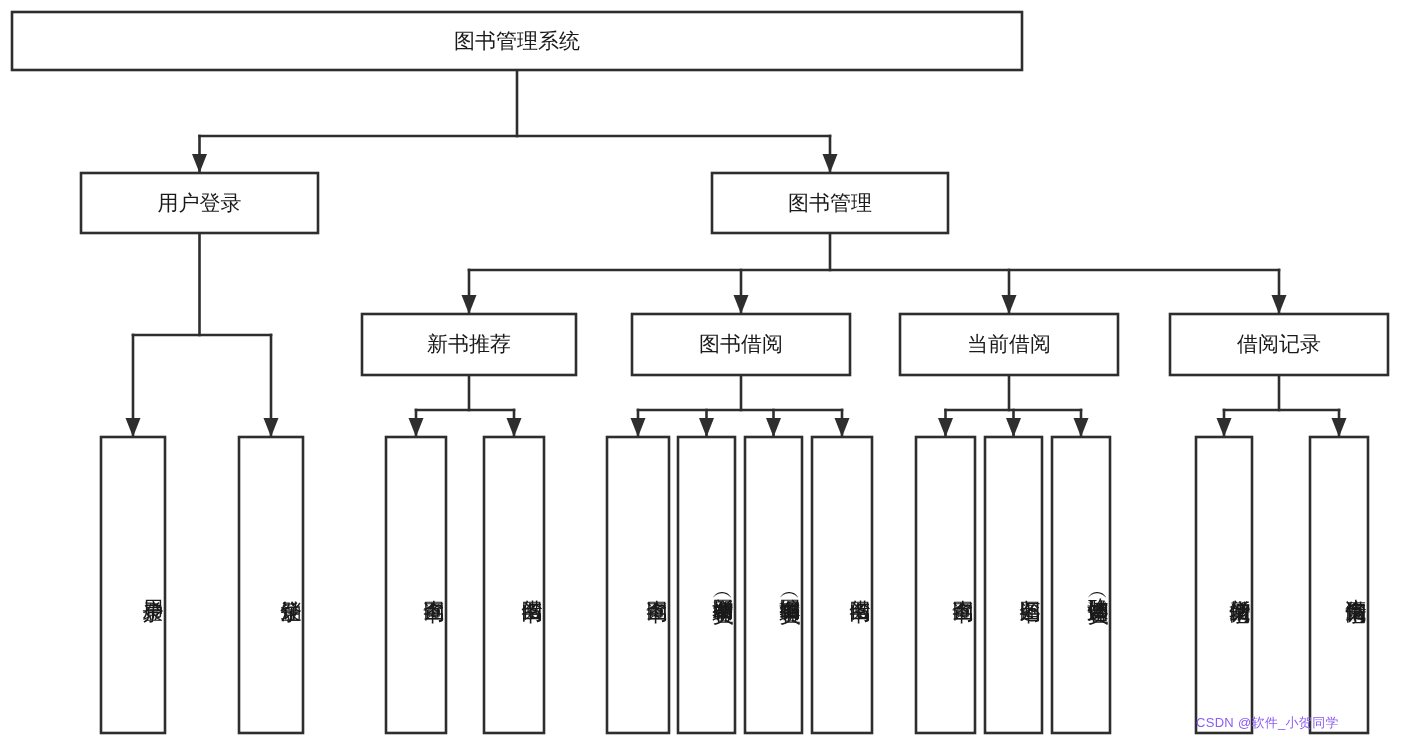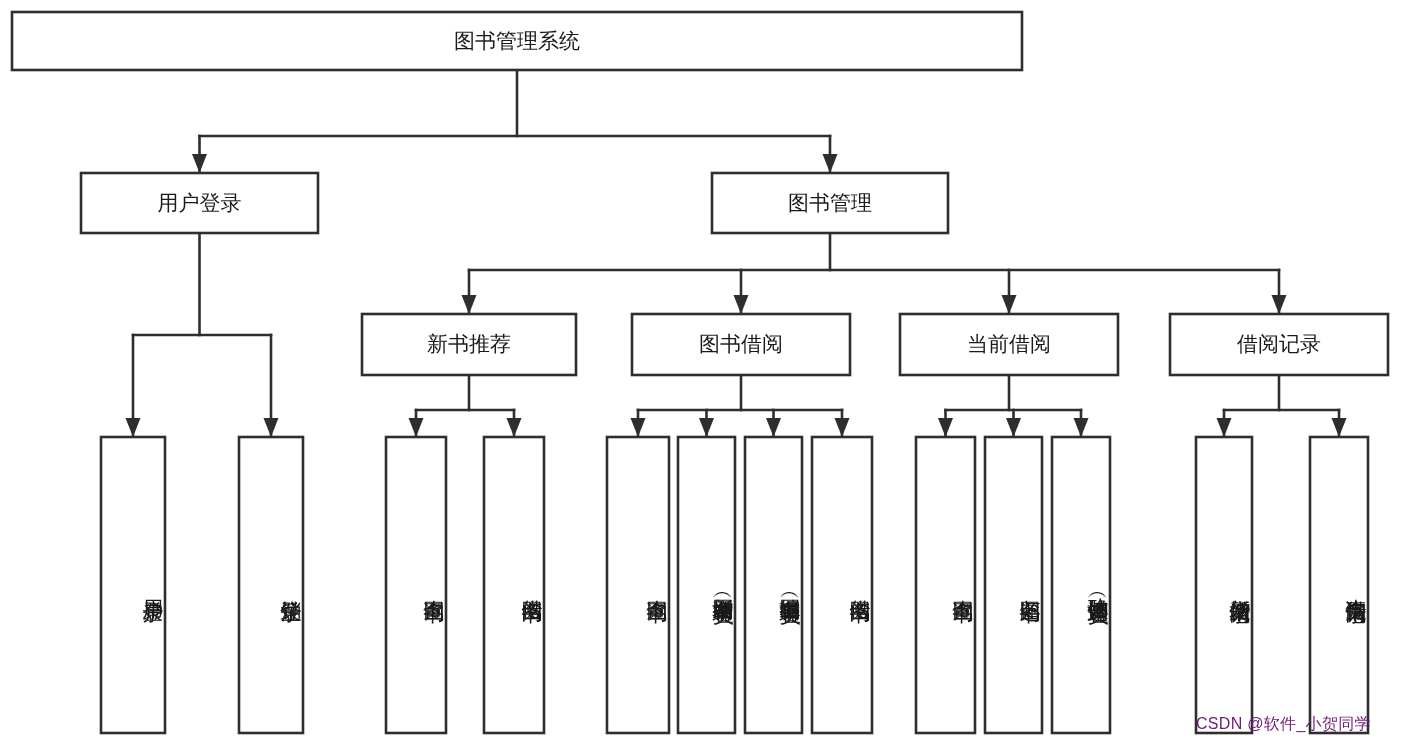--- a/index.html
+++ b/index.html
@@ -61,22 +61,22 @@
     color: #1a1a1a;
     writing-mode: vertical-rl;
     text-orientation: upright;
     letter-spacing: 1px;
     pointer-events: none;
     box-sizing: border-box;
   }
   .watermark {
     position: absolute;
     font-family: "Liberation Sans", "DejaVu Sans", sans-serif;
-    font-size: 16px;
-    color: #701a75;
+    font-size: 13px;
+    color: #8b5cf6;
     white-space: nowrap;
     letter-spacing: 0.3px;
   }
 </style>
 </head>
 <body>
 
 <div id="stage">
 
   <svg id="diagram-svg" viewBox="0 0 1405 747">

